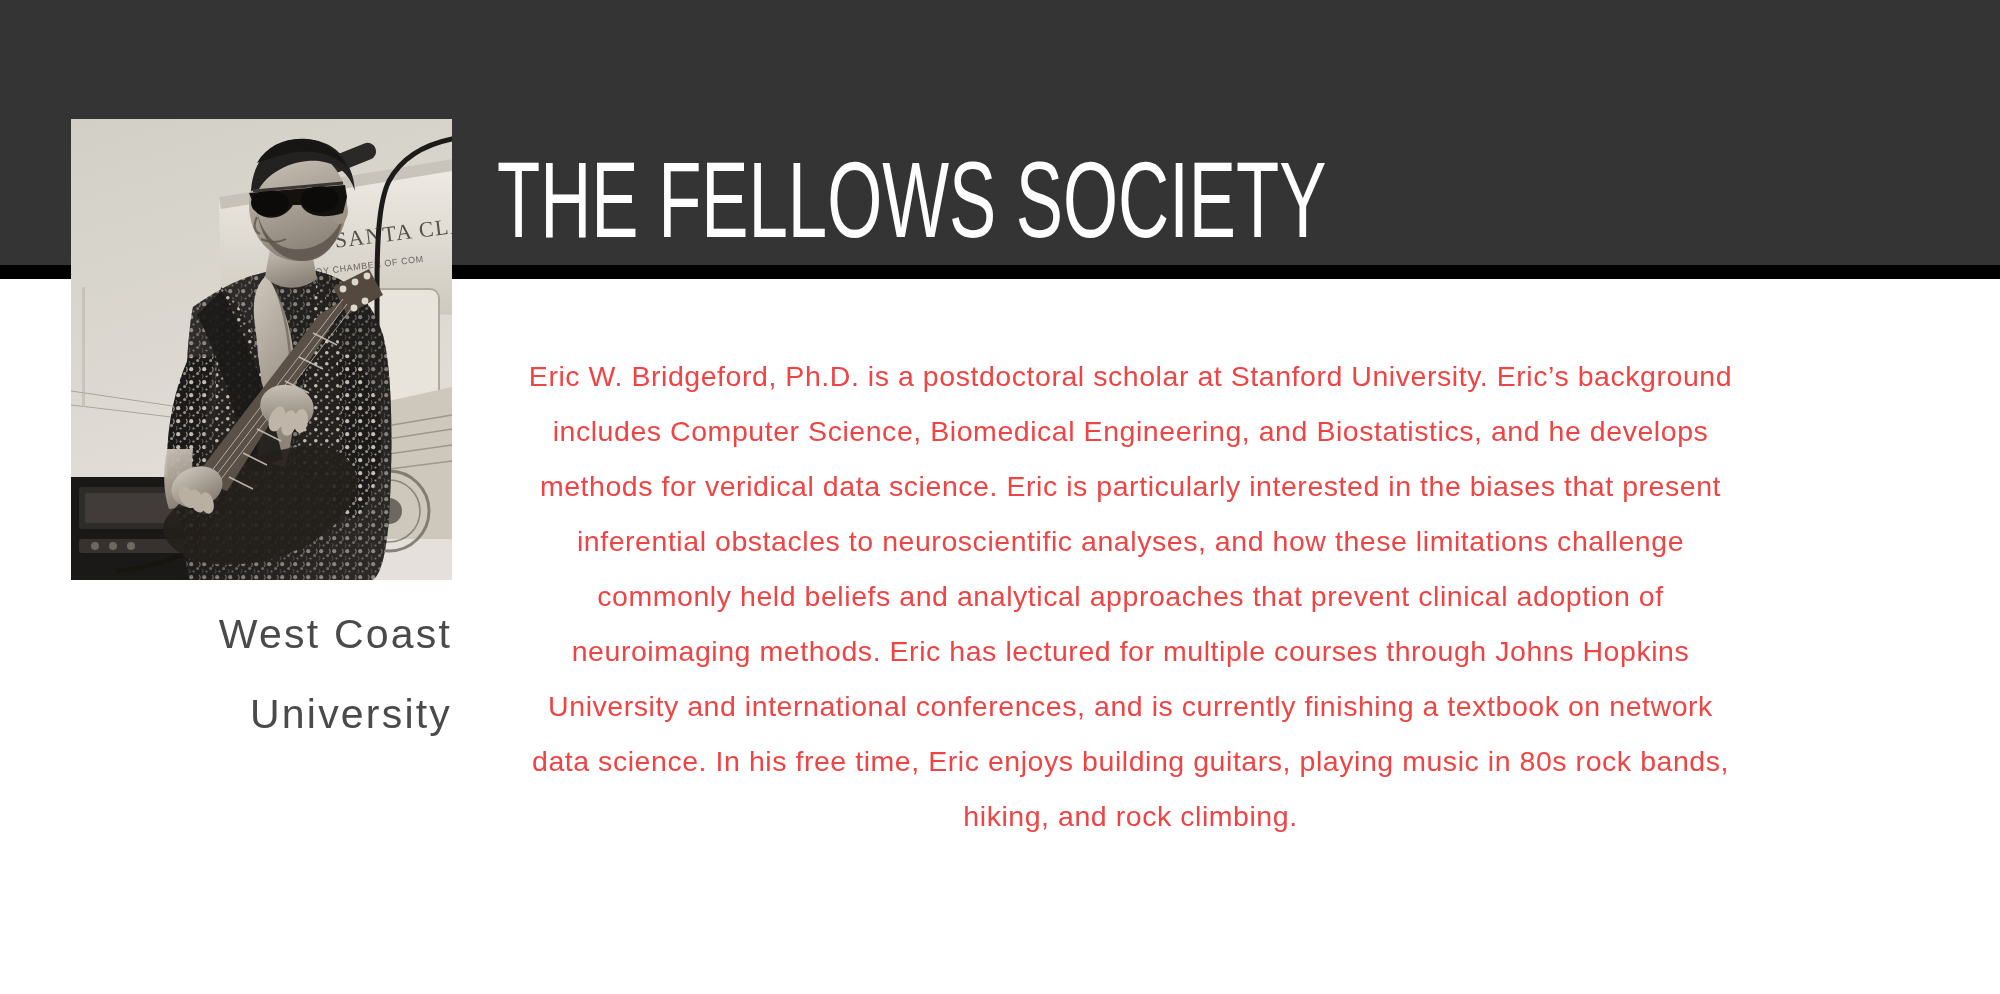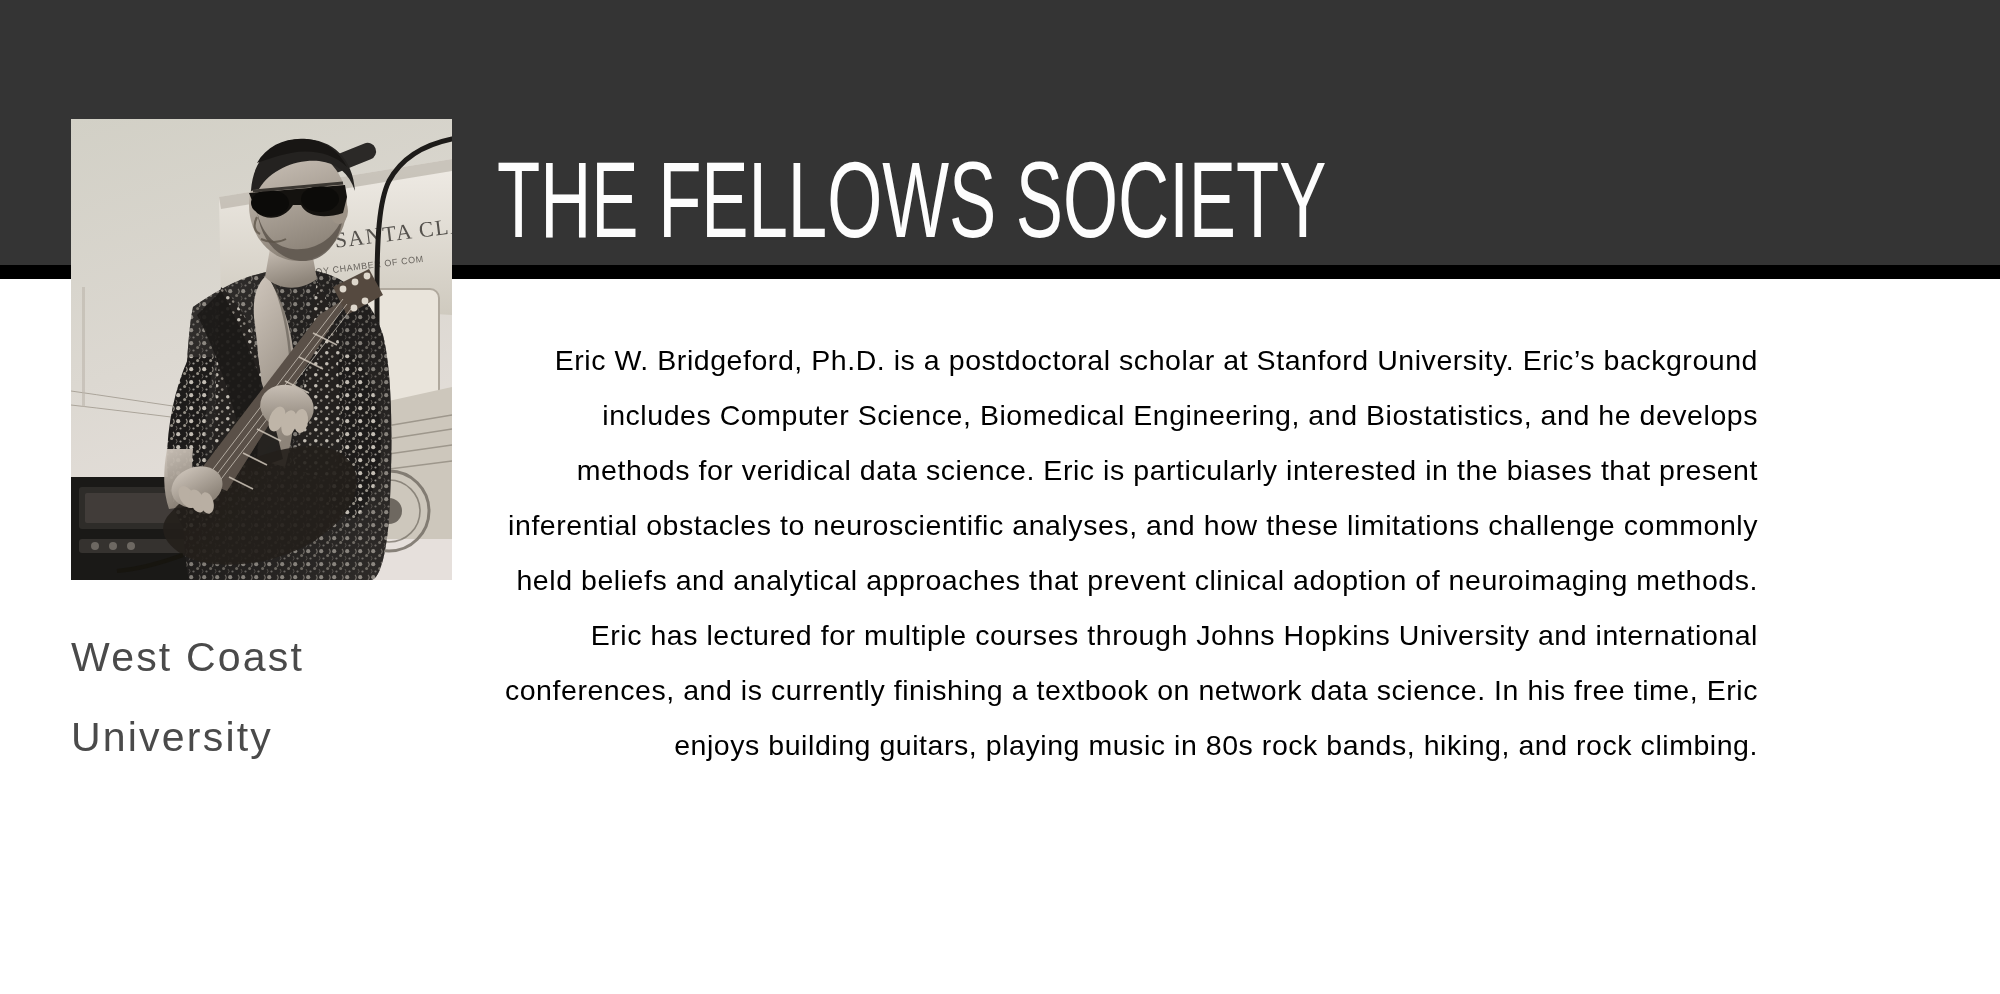--- a/index.html
+++ b/index.html
@@ -55,48 +55,48 @@
     overflow: hidden;
     background: #cfcdc4;
     z-index: 5;
   }
   .photo-frame svg { display: block; width: 381px; height: 461px; }
 
   
   .photo-caption {
     position: absolute;
     left: 71px;
-    top: 617px;
+    top: 594px;
     width: 381px;
-    text-align: left;
+    text-align: right;
     font-family: "Liberation Sans", sans-serif;
     font-size: 41px;
     line-height: 80px;
     font-weight: 400;
     color: #4a4a4a;
     letter-spacing: 2.2px;
   }
   .photo-caption .cap-line { display: block; }
 
   
   .bio-block {
     position: absolute;
     left: 503px;
     top: 333px;
     width: 1255px;
   }
   .bio-text {
-    margin: 0;
+    margin: 16px;
     font-family: "Liberation Sans", sans-serif;
     font-size: 28.5px;
     line-height: 55px;
     font-weight: 400;
-    color: #000000;
+    color: #ef4444;
     letter-spacing: 0.55px;
-    text-align: right;
+    text-align: center;
   }
 </style>
 </head>
 <body>
 
 <div class="header-band"></div>
 <div class="header-rule"></div>
 <div class="site-title">THE FELLOWS SOCIETY</div>
 
 <div class="photo-frame">

